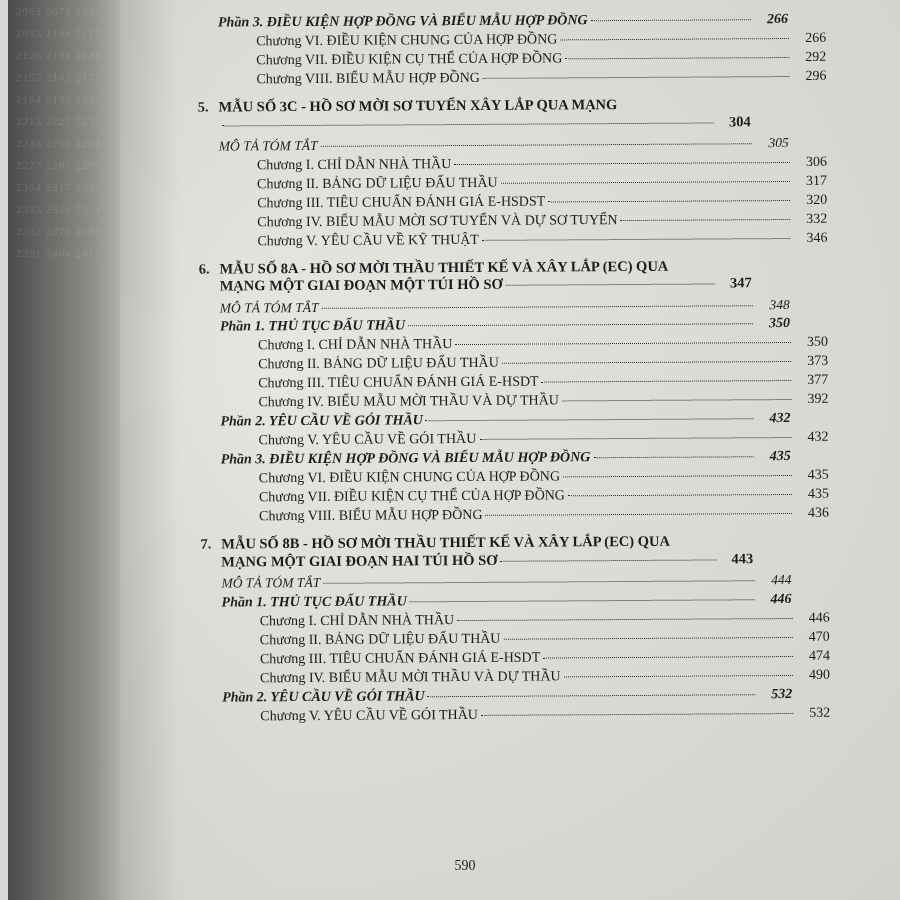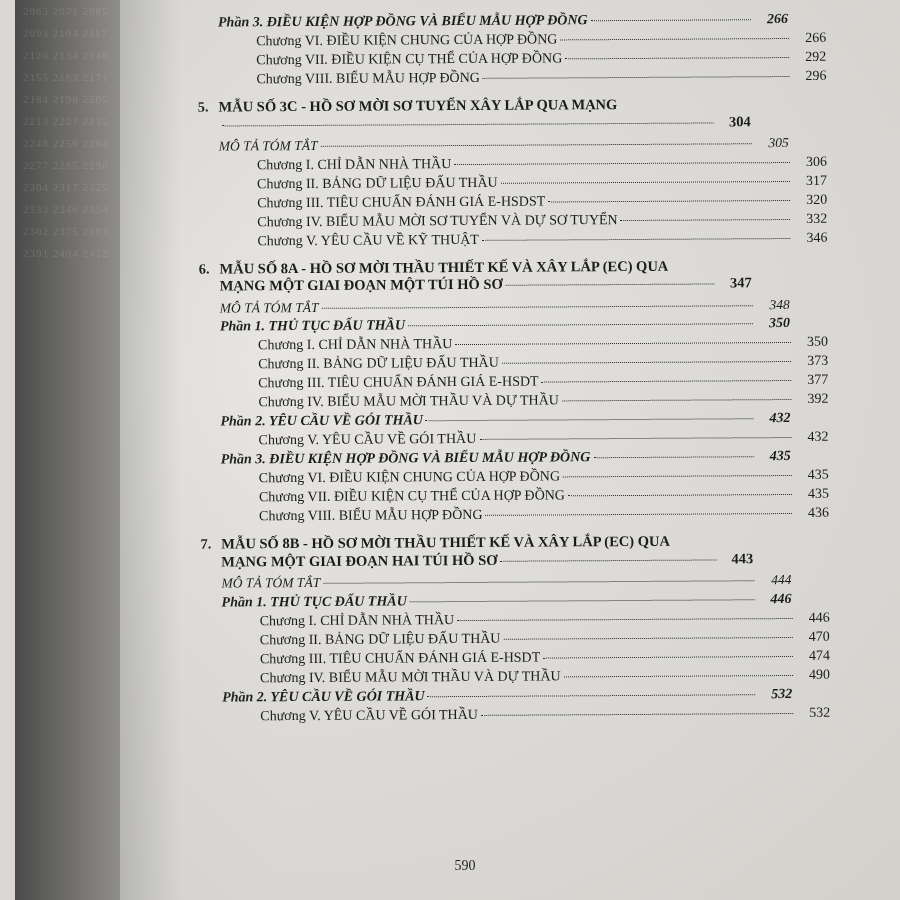--- a/index.html
+++ b/index.html
@@ -14,26 +14,25 @@
     position: relative;
     width: 900px;
     height: 900px;
     background: #d9d8d4;
     font-family: "Liberation Serif", serif;
     overflow: hidden;
   }
   
   .gutter {
     position: absolute;
-    left: 15px;
+    left: 8px;
     top: 0;
     width: 120px;
     height: 900px;
     background: linear-gradient(to right, #4a4a4a 0%, #6d6c69 35%, #8e8d88 70%, #b9b8b3 100%);
-    padding-left: 27px;
   }
   .gutter-text {
     position: absolute;
     left: 8px;
     top: 0;
     width: 100px;
     height: 900px;
     color: rgba(255,255,255,0.13);
     font-size: 11px;
     line-height: 22px;

